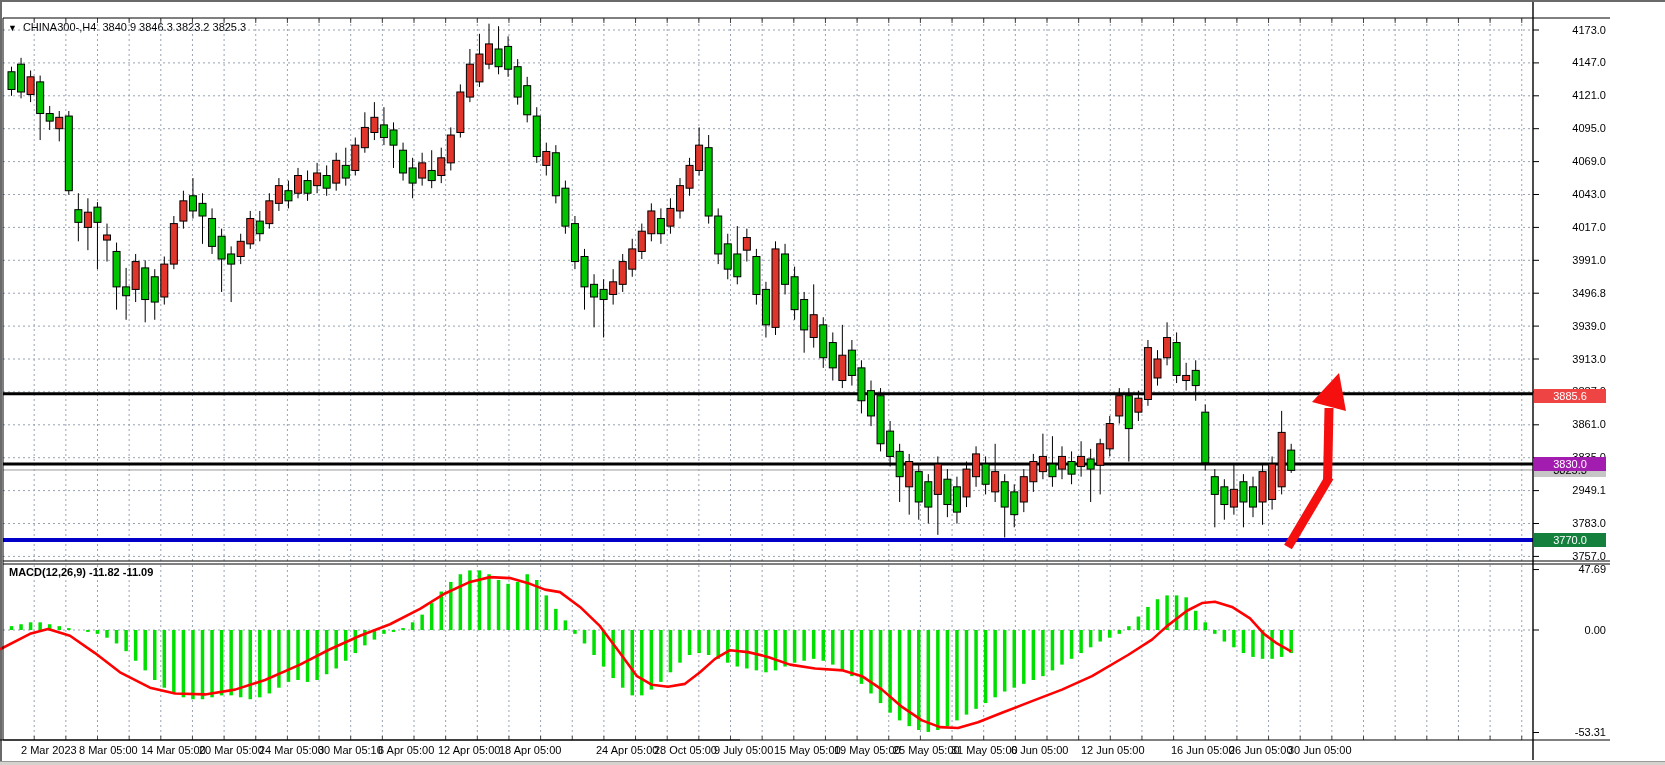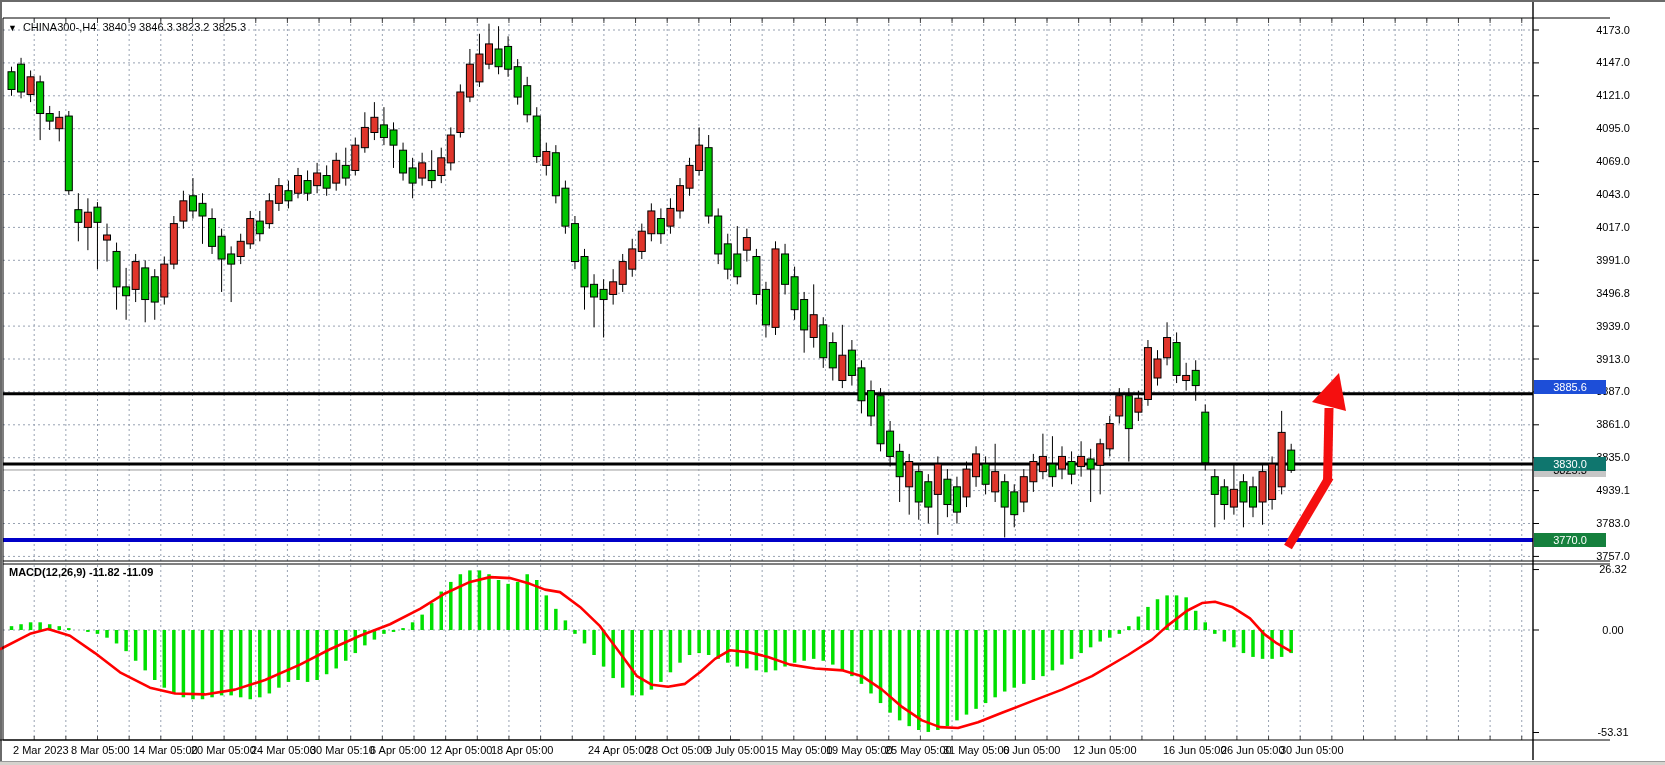--- a/index.html
+++ b/index.html
@@ -4,23 +4,23 @@
 <style>
   html,body{margin:0;padding:0;background:#fff;}
   #win{position:relative;width:1665px;height:765px;background:#fff;overflow:hidden;
        font-family:"Liberation Sans",sans-serif;font-size:11px;color:#000;}
   #frame-top{position:absolute;left:0;top:0;width:1665px;height:2px;background:#6a6a6a;}
   #frame-left{position:absolute;left:0;top:0;width:2px;height:765px;background:#6a6a6a;}
   #title{position:absolute;left:8px;top:21px;white-space:pre;color:#000;}
   #title .tri{font-size:9px;margin-right:6px;}
   #chart-host{position:absolute;left:0;top:0;}
   #macd-label{position:absolute;left:9px;top:566px;white-space:pre;font-weight:bold;}
-  .plabel{position:absolute;left:1580px;width:66px;height:13px;line-height:13px;text-align:center;}
+  .plabel{position:absolute;left:1540px;width:66px;height:13px;line-height:13px;text-align:right;}
   .pbox{position:absolute;left:1534px;width:72px;height:14px;line-height:14px;text-align:center;color:#fff;}
-  #time-axis{position:absolute;left:8px;top:744px;width:1361px;height:16px;}
+  #time-axis{position:absolute;left:16px;top:744px;width:1361px;height:16px;}
   .tlabel{position:absolute;top:0;white-space:pre;color:#000;}
   #statusbar{position:absolute;left:0;top:761px;width:1665px;height:4px;background:#d6d3ce;border-top:1px solid #9a9a9a;}
 </style>
 </head>
 <body>
 
 <div id="win">
   <div id="frame-top"></div>
   <div id="frame-left"></div>
 
@@ -691,29 +691,29 @@
       <div class="plabel" style="top:155.10160000000002px">4069.0</div>
       <div class="plabel" style="top:188.002px">4043.0</div>
       <div class="plabel" style="top:220.9024px">4017.0</div>
       <div class="plabel" style="top:253.80280000000005px">3991.0</div>
       <div class="plabel" style="top:286.70320000000004px">3496.8</div>
       <div class="plabel" style="top:319.60360000000003px">3939.0</div>
       <div class="plabel" style="top:352.504px">3913.0</div>
       <div class="plabel" style="top:385.4044px">3887.0</div>
       <div class="plabel" style="top:418.3048px">3861.0</div>
       <div class="plabel" style="top:451.20520000000005px">3835.0</div>
-      <div class="plabel" style="top:484.10560000000004px">4939.1</div>
+      <div class="plabel" style="top:484.10560000000004px">2949.1</div>
       <div class="plabel" style="top:517.0060000000001px">3783.0</div>
       <div class="plabel" style="top:549.9064000000001px">3757.0</div>
-      <div class="plabel" style="top:563.06011px">26.32</div>
+      <div class="plabel" style="top:563.06011px">47.69</div>
       <div class="plabel" style="top:623.5px">0.00</div>
       <div class="plabel" style="top:726.01513px">-53.31</div>
       <div class="pbox" style="top:462.97957999999977px;background:#c6c6c6;color:#000">3825.3</div>
-      <div class="pbox" style="top:380px;background:#1d4ed8">3885.6</div>
-      <div class="pbox" style="top:457.03220000000005px;background:#0f766e">3830.0</div>
+      <div class="pbox" style="top:389px;background:#ef4444">3885.6</div>
+      <div class="pbox" style="top:457.03220000000005px;background:#a21caf">3830.0</div>
       <div class="pbox" style="top:532.9562000000001px;background:#15803d">3770.0</div>
     </div>
   <div id="time-axis">
       <span class="tlabel" style="left:5px">2 Mar 2023</span>
       <span class="tlabel" style="left:63px">8 Mar 05:00</span>
       <span class="tlabel" style="left:125px">14 Mar 05:00</span>
       <span class="tlabel" style="left:183px">20 Mar 05:00</span>
       <span class="tlabel" style="left:243px">24 Mar 05:00</span>
       <span class="tlabel" style="left:302px">30 Mar 05:10</span>
       <span class="tlabel" style="left:362px">6 Apr 05:00</span>

